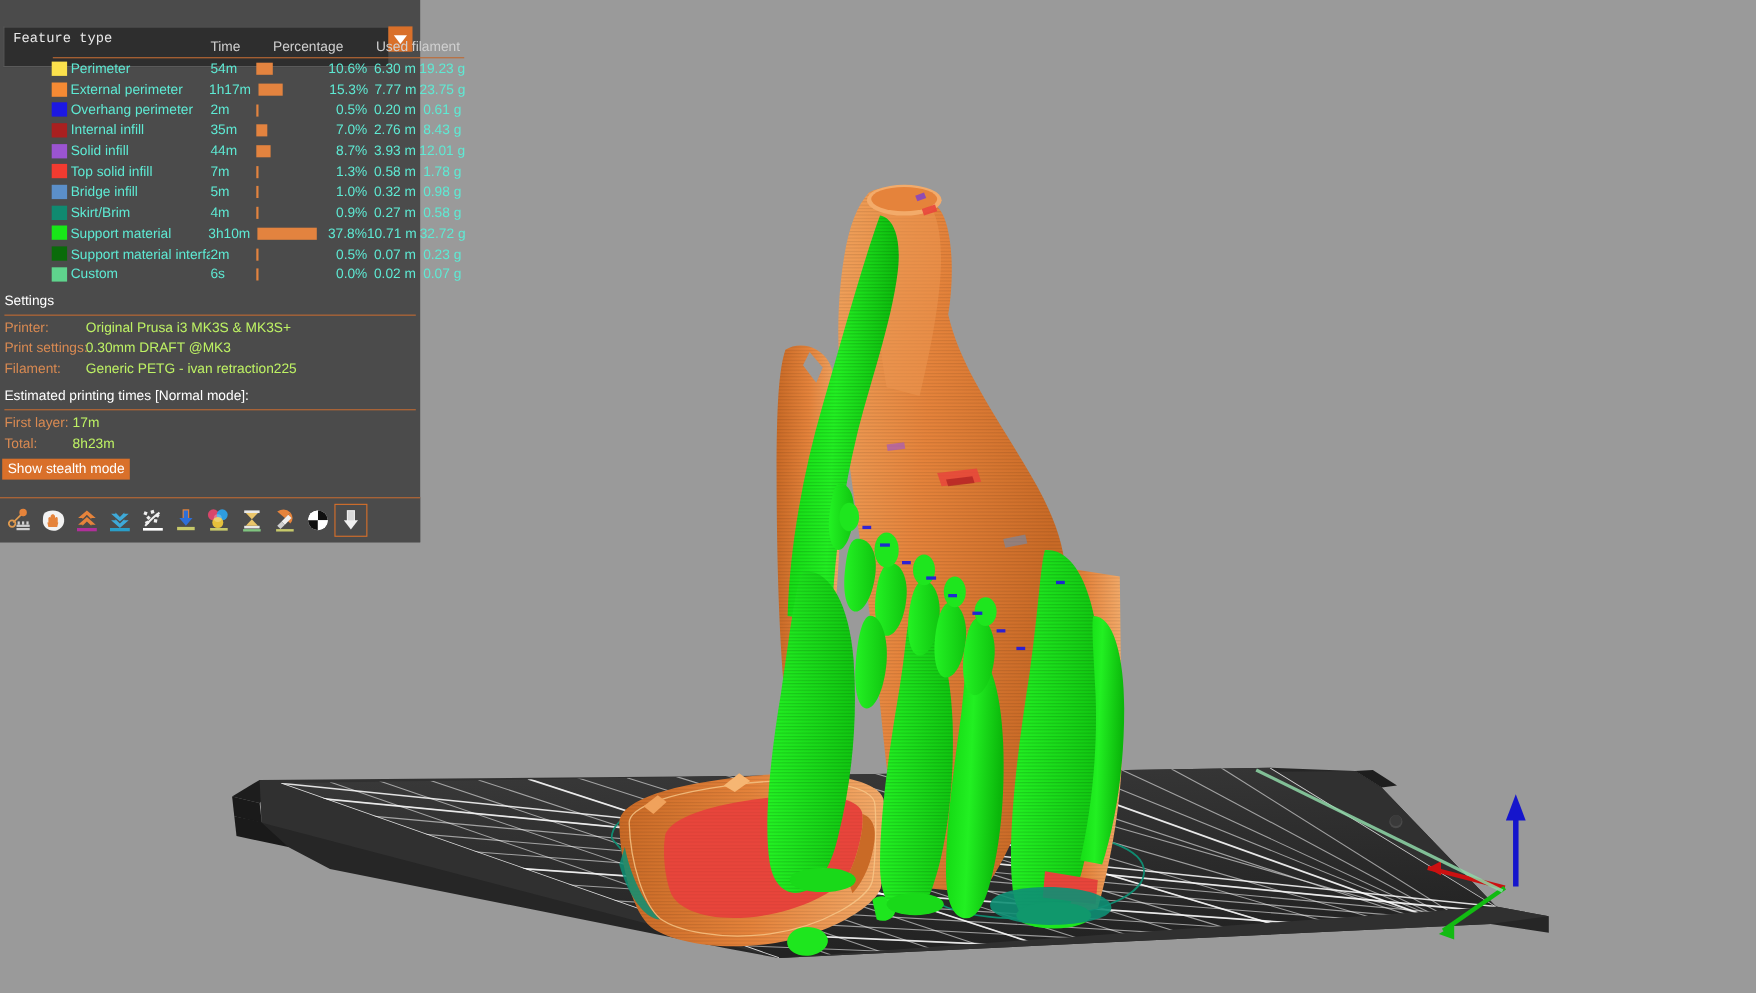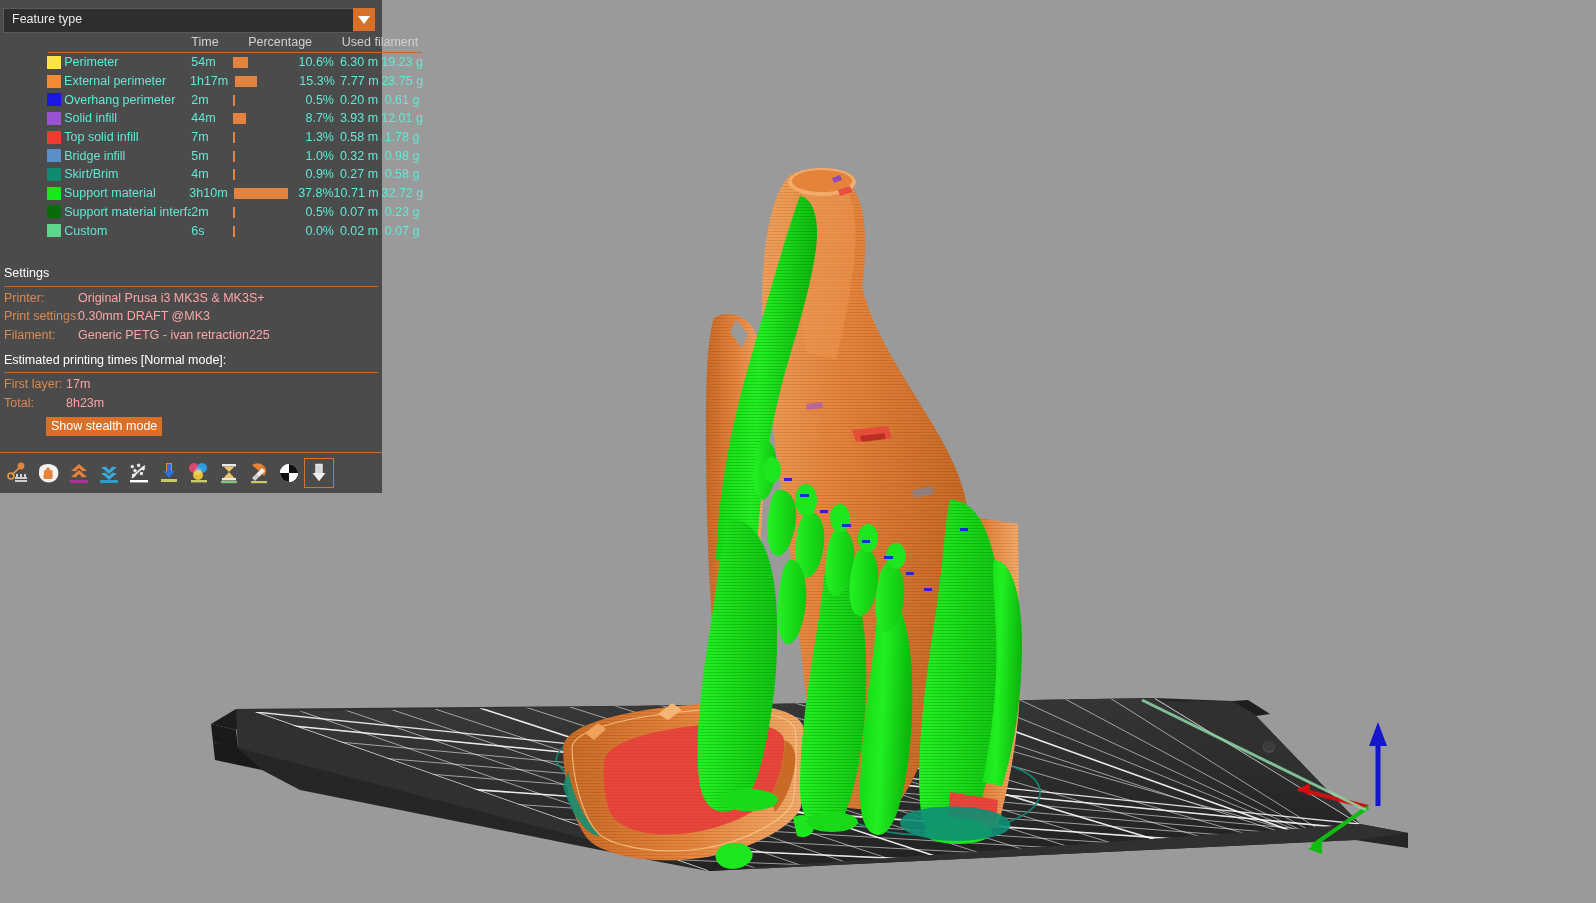--- a/index.html
+++ b/index.html
@@ -30,23 +30,24 @@
     color: #ffffff;
     font-size: 12.5px;
     box-sizing: border-box;
     padding: 0;
     z-index: 20;
   }
 
   
   .combo-wrap {
     position: absolute;
-    left: 3px; top: 8px;
-    width: 372px; height: 25px;
+    left: 3px; top: 24px;
+    width: 372px; height: 37px;
     display: flex;
+    font-family: Liberation Mono, monospace;
   }
   .combo-field {
     flex: 1;
     background: #2e2e2e;
     border: 1px solid #5a5a5a;
     border-right: none;
     box-sizing: border-box;
     color: #e8e8e8;
     font-size: 12.5px;
     line-height: 21px;
@@ -132,36 +133,35 @@
     background: #c06a33;
   }
   .kv-row {
     position: absolute;
     left: 4px;
     display: flex;
     font-size: 12.5px;
     white-space: nowrap;
   }
   .kv-key { color: #d98a52; width: 74px; }
-  .kv-val { color: #fca5a5; }
+  .kv-val { color: #bef264; }
 
   .stealth-btn {
     position: absolute;
     left: 2px;
     height: 19px;
     background: #d9702a;
     color: #ffffff;
     font-size: 12.5px;
     line-height: 19px;
     padding: 0 5px;
     border: none;
     box-sizing: border-box;
     font-family: "Liberation Sans", sans-serif;
     cursor: pointer;
-    margin-left: 44px;
   }
 
   
   #panel-toolbar {
     position: absolute;
     left: 0; bottom: 0;
     width: 382px;
     height: 41px;
     background: #4b4b4b;
     display: flex;
@@ -513,20 +513,33 @@
           <span class="c-time">2m</span>
           <span class="c-barcell">
             <span class="bar" style="width: 1.5px;"></span>
           </span>
           <span class="c-pct">0.5%</span>
           <span class="c-len">0.20 m</span>
           <span class="c-wt">0.61 g</span>
         </div>
         <div class="lt-row">
           <span class="c-swatch">
+            <i style="background: rgb(169, 32, 32);"></i>
+          </span>
+          <span class="c-name">Internal infill</span>
+          <span class="c-time">35m</span>
+          <span class="c-barcell">
+            <span class="bar" style="width: 10px;"></span>
+          </span>
+          <span class="c-pct">7.0%</span>
+          <span class="c-len">2.76 m</span>
+          <span class="c-wt">8.43 g</span>
+        </div>
+        <div class="lt-row">
+          <span class="c-swatch">
             <i style="background: rgb(155, 84, 209);"></i>
           </span>
           <span class="c-name">Solid infill</span>
           <span class="c-time">44m</span>
           <span class="c-barcell">
             <span class="bar" style="width: 12.4286px;"></span>
           </span>
           <span class="c-pct">8.7%</span>
           <span class="c-len">3.93 m</span>
           <span class="c-wt">12.01 g</span>

